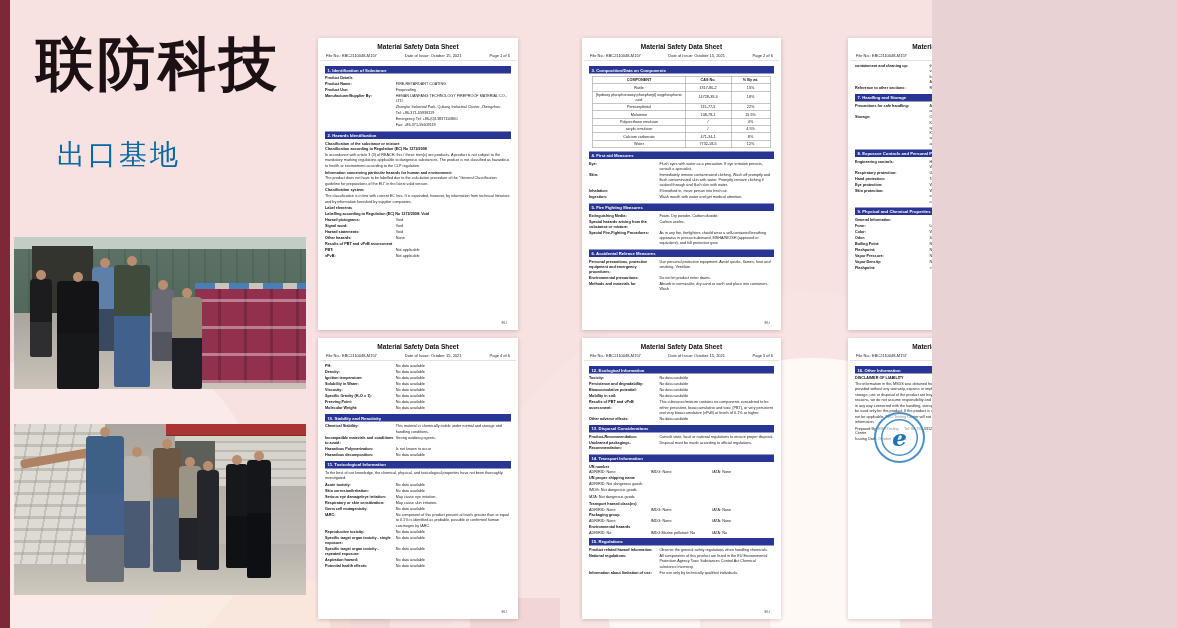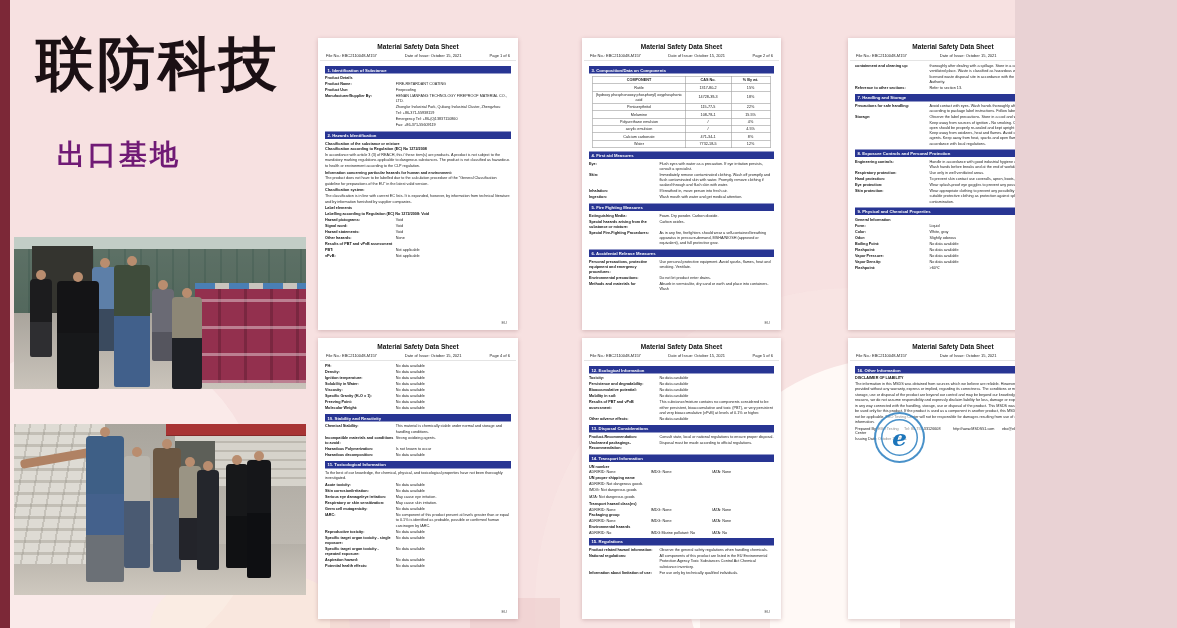--- a/index.html
+++ b/index.html
@@ -1,36 +1,36 @@
 <!DOCTYPE html>
 <html><head>
 <meta charset="utf-8">
 <style>
   html,body{margin:0;padding:0;background:#e9d2d4;}
-  .slide{position:relative;width:1015px;height:628px;background:#f7e1e1;overflow:hidden;
+  .slide{position:relative;width:932px;height:628px;background:#f7e1e1;overflow:hidden;
          font-family:"Liberation Sans",sans-serif;}
   
   .accent-left{position:absolute;left:0;top:0;width:10px;height:100%;background:#7c2837;}
   .bgc{position:absolute;border-radius:50%;pointer-events:none;}
   .bgc1{left:-70px;top:340px;width:330px;height:330px;background:rgba(253,243,240,.55);}
   .bgc2{right:-90px;bottom:-150px;width:420px;height:420px;background:rgba(255,250,247,.95);}
   .bgc3{right:-160px;bottom:-300px;width:640px;height:640px;background:rgba(250,232,230,.55);}
   .bgc4{left:150px;bottom:-60px;width:200px;height:120px;background:rgba(250,240,220,.45);}
   .sky{position:absolute;bottom:0;background:rgba(221,170,170,.18);pointer-events:none;}
   .sk1{left:330px;width:60px;height:46px;}
   .sk2{left:470px;width:90px;height:30px;background:rgba(221,170,170,.24);}
   .sk3{left:700px;width:70px;height:55px;}
   .sk4{left:900px;width:110px;height:38px;background:rgba(221,170,170,.22);}
   .sk5{left:1060px;width:60px;height:60px;}
 
   
   .brand{position:absolute;left:36px;top:26px;font-family:"Liberation Serif",serif;
          font-size:58px;font-weight:700;letter-spacing:3px;color:#1b1014;}
   .sub1{position:absolute;left:57px;top:136px;font-family:"Liberation Serif",serif;
-        font-size:28px;font-weight:700;letter-spacing:3px;color:#701a75;}
+        font-size:28px;font-weight:400;letter-spacing:3px;color:#0369a1;}
   .sub2{position:absolute;left:52px;top:192px;font-family:"Liberation Serif",serif;
         font-size:30px;font-weight:700;letter-spacing:2px;color:#241417;}
 
   
   .photo{position:absolute;overflow:hidden;background:#b7b2aa;}
   .ph1{left:14px;top:237px;width:292px;height:152px;}
   .ph2{left:14px;top:424px;width:292px;height:171px;}
   .abs{position:absolute;}
   .pers{position:absolute;border-radius:4px 4px 2px 2px;}
   .pers::before{content:"";position:absolute;top:-9px;left:50%;transform:translateX(-50%);

